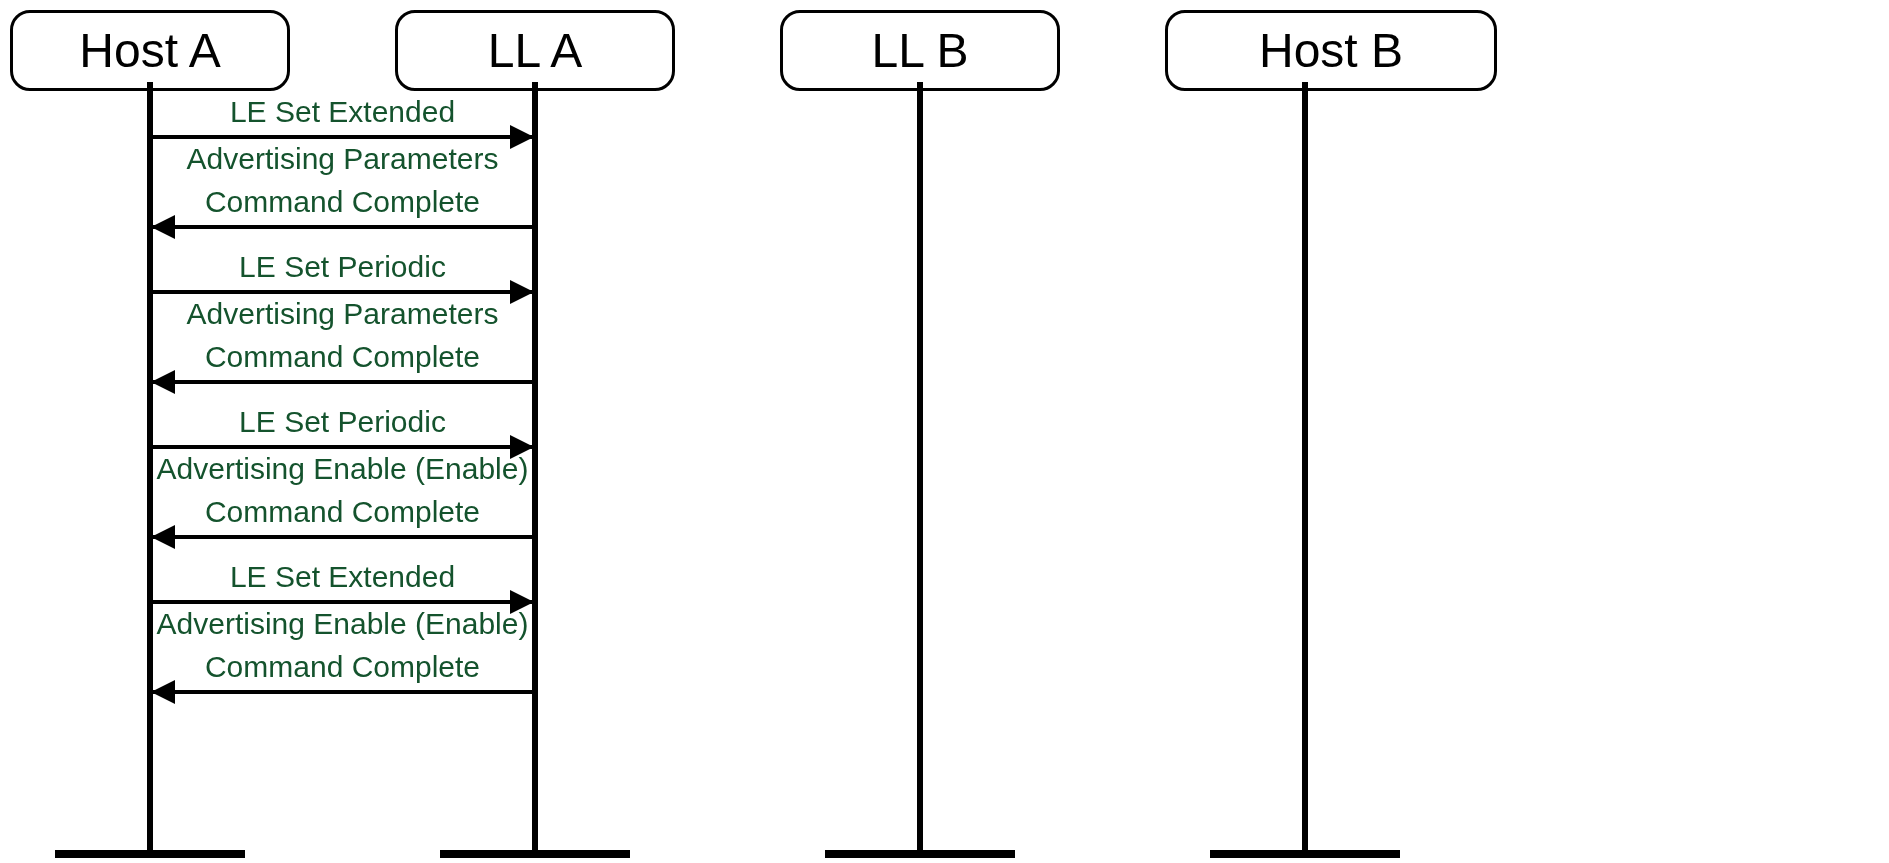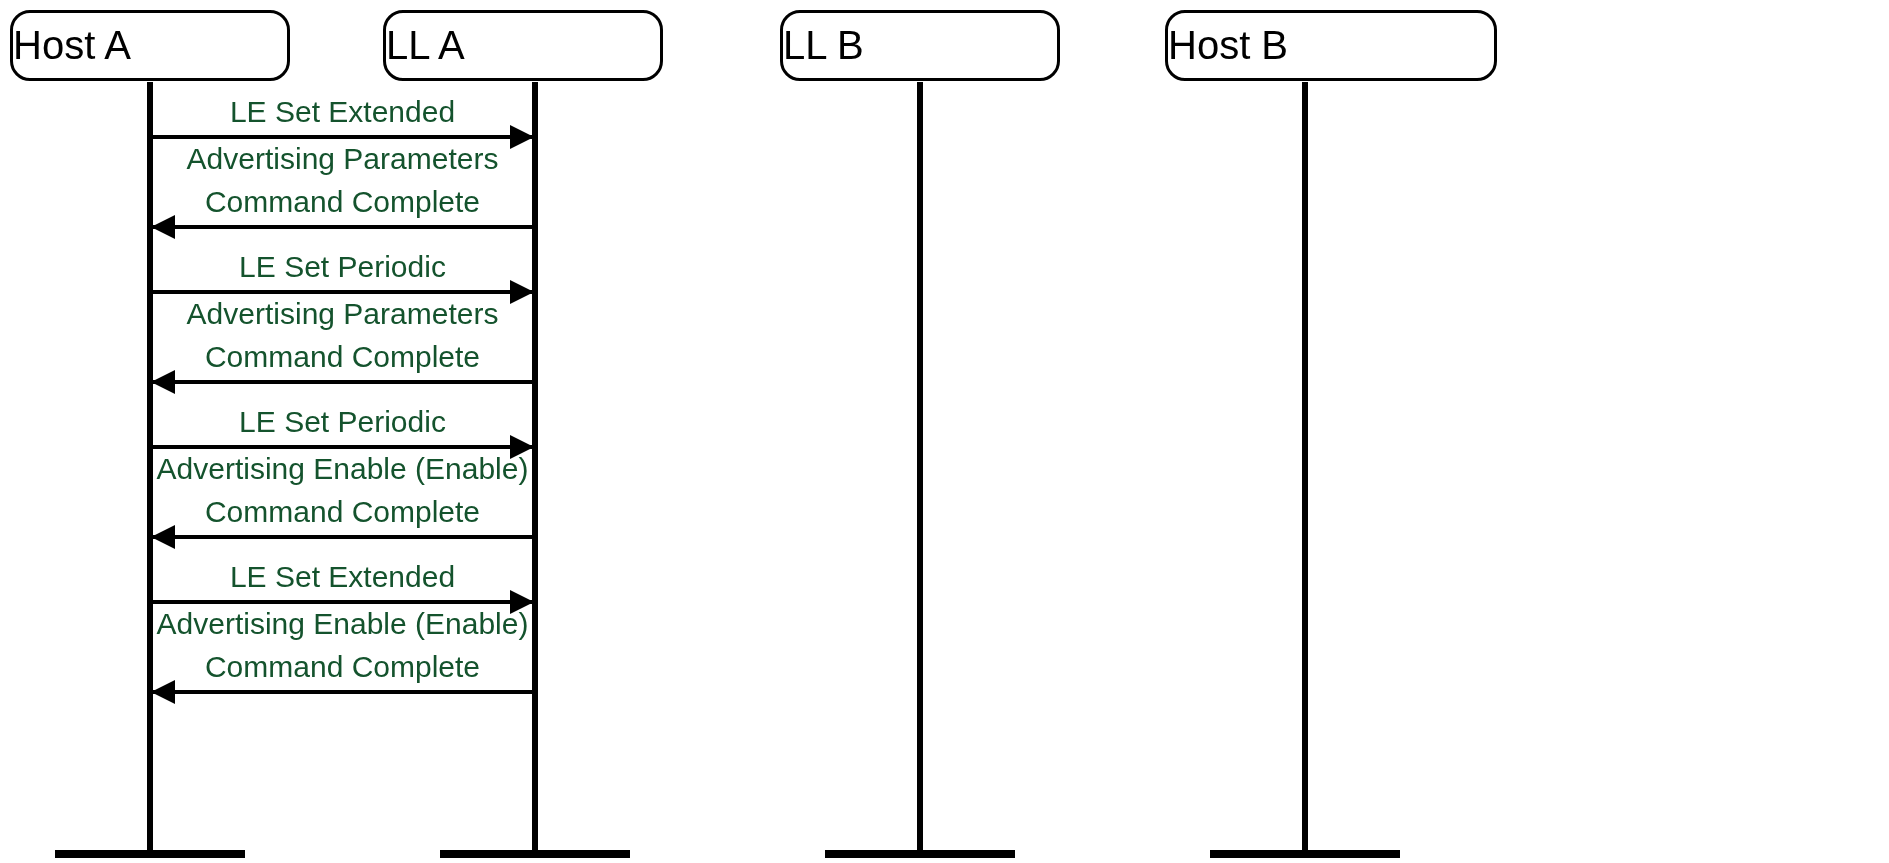--- a/index.html
+++ b/index.html
@@ -13,21 +13,22 @@
     width: 1889px;
     height: 863px;
     background: #ffffff;
   }
   .participant {
     position: absolute;
     top: 10px;
     border: 3px solid #000;
     border-radius: 20px;
     background: #fff;
-    font-size: 40px;
+    text-align: center;
+    font-size: 48px;
     padding: 10px 0;
     box-sizing: border-box;
   }
   .lifeline {
     position: absolute;
     width: 6px;
     background: #000;
   }
   .foot-tick {
     position: absolute;
@@ -66,21 +67,21 @@
     border-right: 24px solid #000;
   }
 </style>
 </head>
 <body>
 
 <div class="canvas">
 
   <div class="participant" style="left:10px; width:280px;">Host A</div>
 
-  <div class="participant" style="left:383px; width:280px;">LL A</div>
+  <div class="participant" style="left:395px; width:280px;">LL A</div>
 
   <div class="participant" style="left:780px; width:280px;">LL B</div>
 
   <div class="participant" style="left:1165px; width:332px;">Host B</div>
 
   <div class="lifeline" style="left:147px; top:82px; height:768px;"></div>
   <div class="lifeline" style="left:532px; top:82px; height:768px;"></div>
   <div class="lifeline" style="left:917px; top:82px; height:768px;"></div>
   <div class="lifeline" style="left:1302px; top:82px; height:768px;"></div>
 

